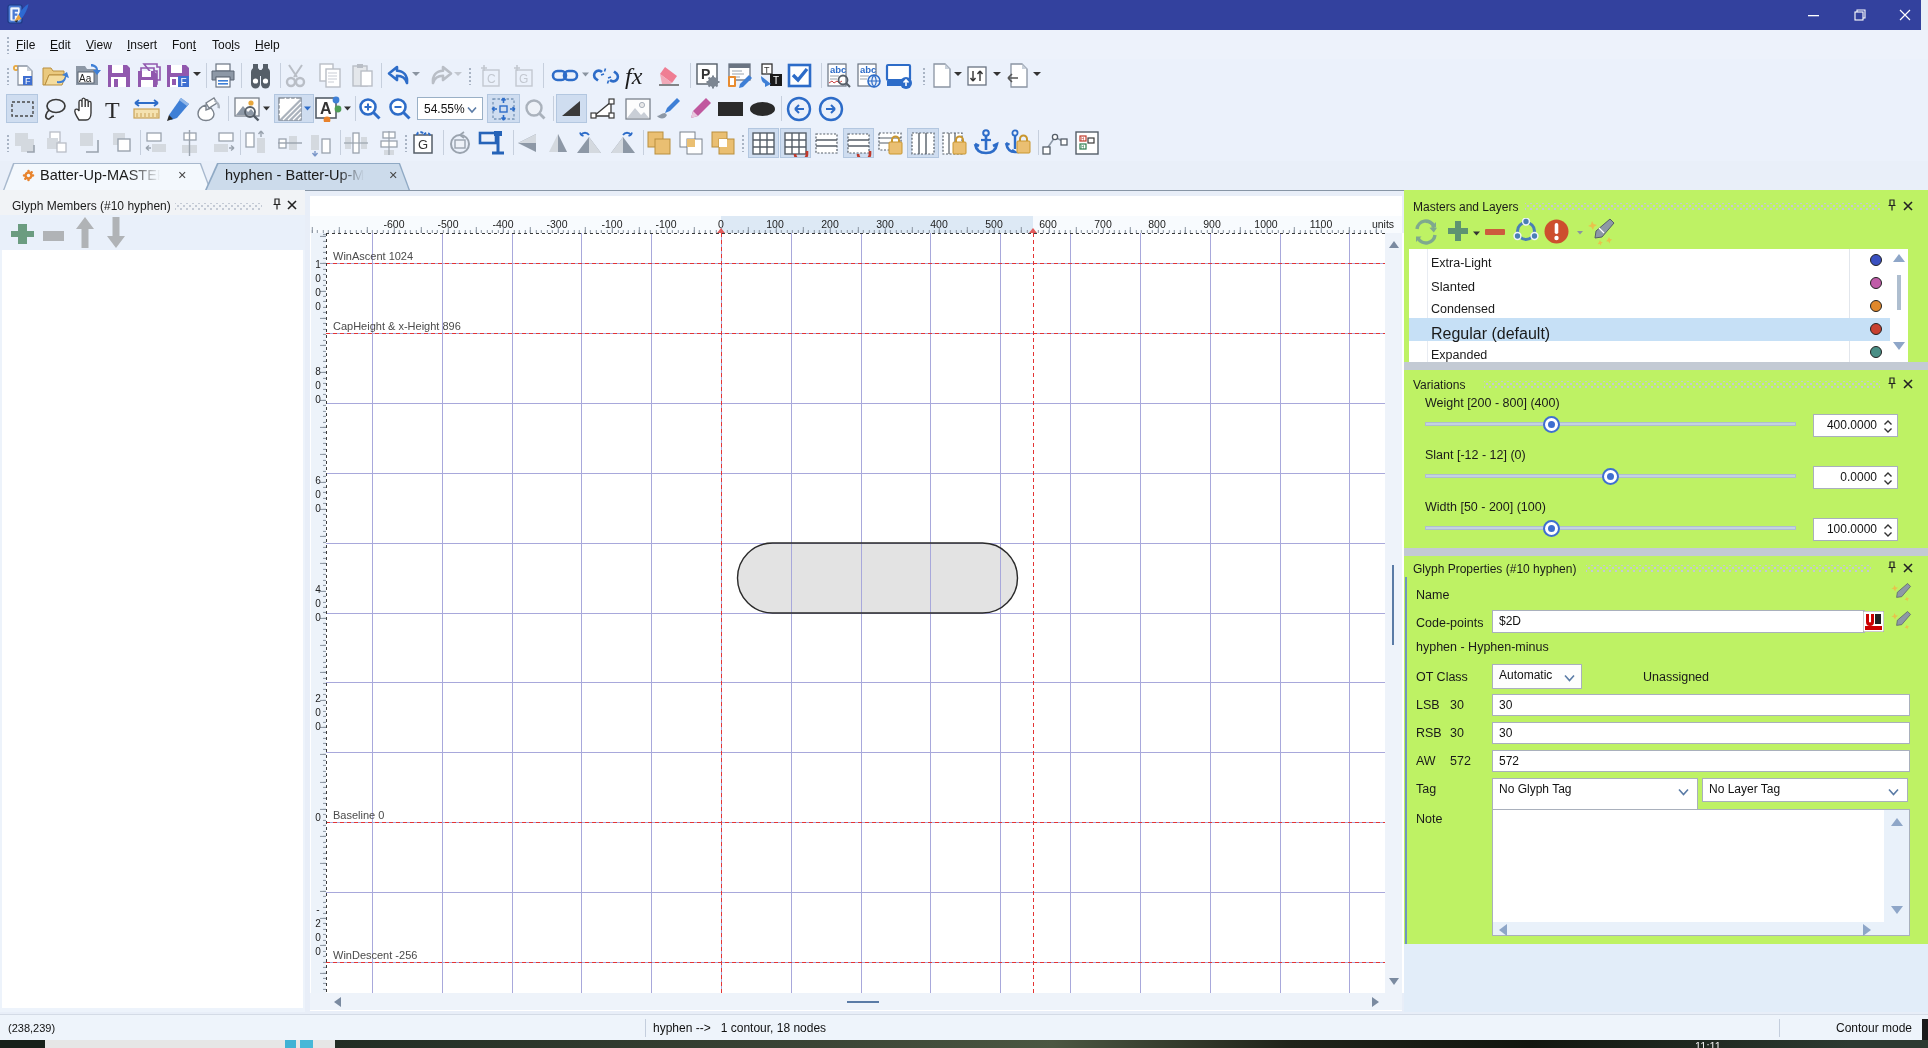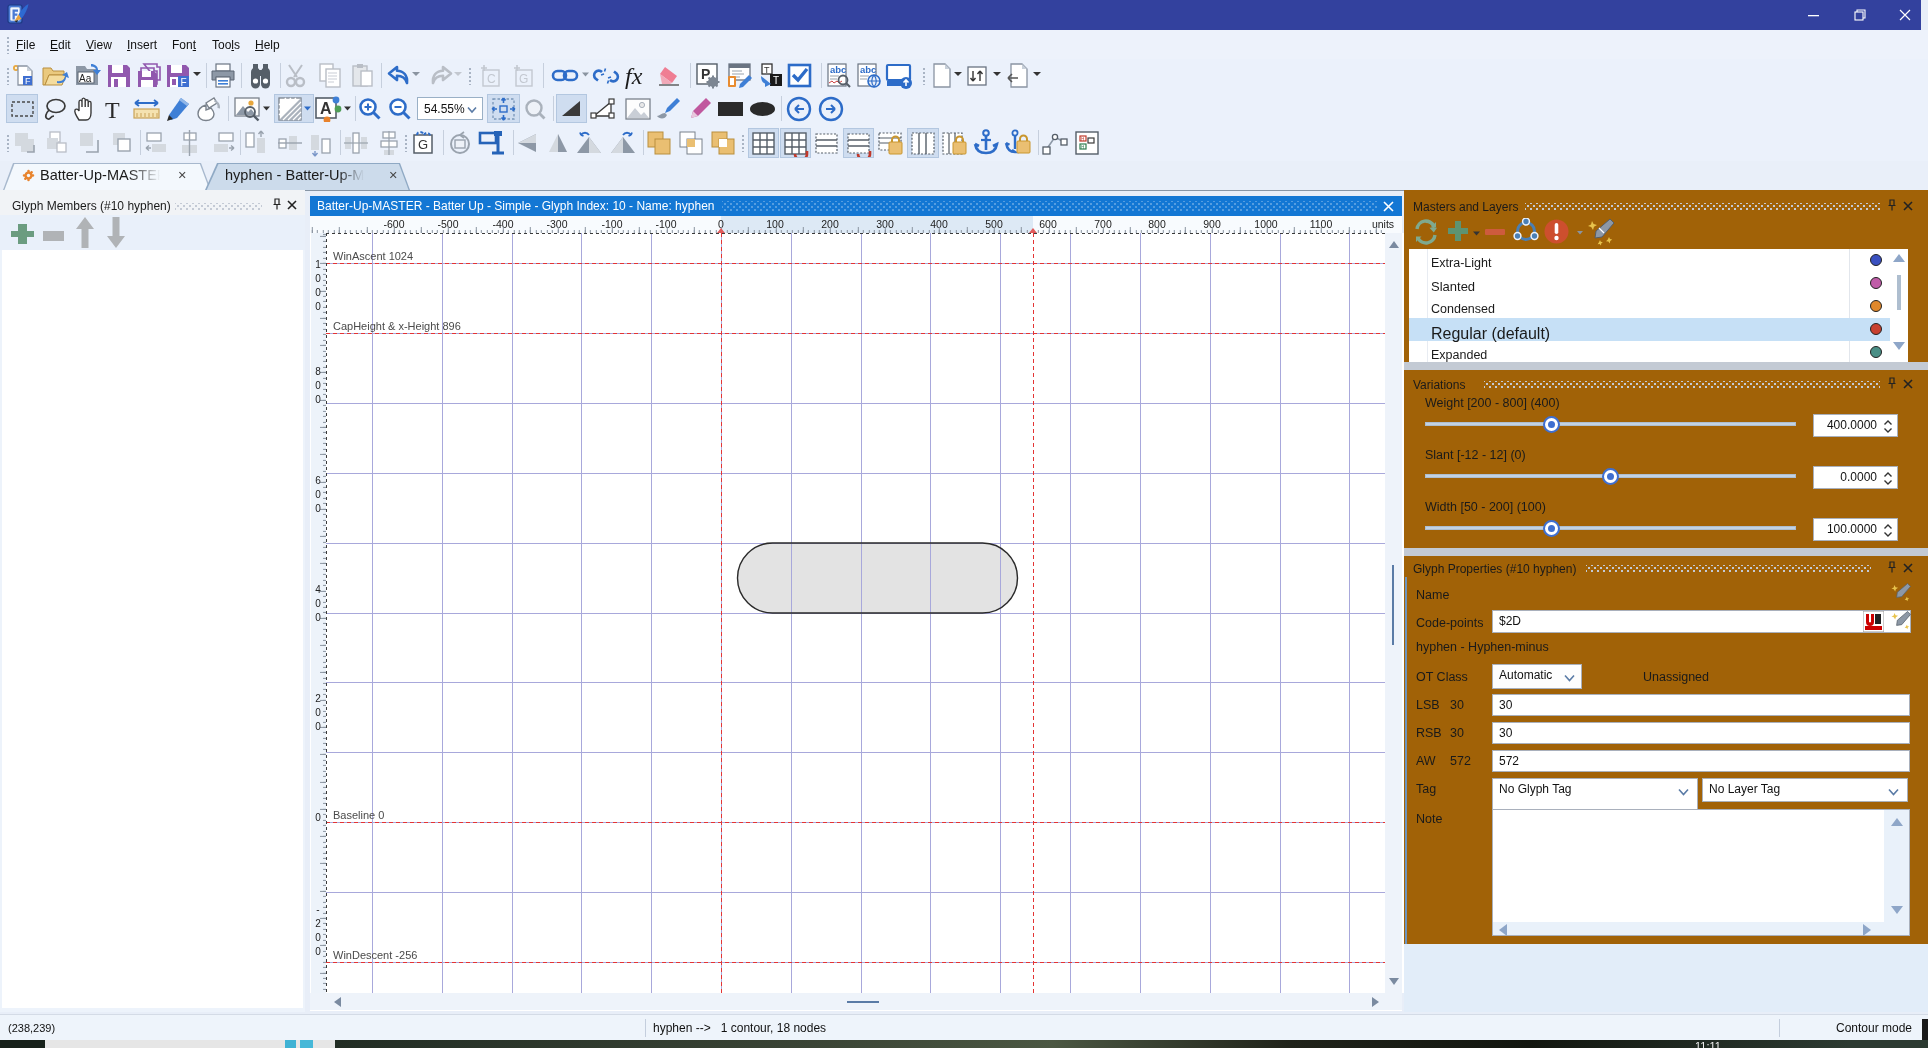--- a/index.html
+++ b/index.html
@@ -43,21 +43,21 @@
 .gridlayer { left:0; top:0; width:1059px; height:760px;
   background-image:
     repeating-linear-gradient(to right, transparent 0 45.9px, #a8a8db 45.9px 46.9px, transparent 46.9px 69.82px),
     repeating-linear-gradient(to bottom, transparent 0 30.44px, #a8a8db 30.44px 31.44px, transparent 31.44px 69.82px); }
 .reddashH { height:1px; background-image:repeating-linear-gradient(to right, #e43434 0 4px, transparent 4px 7px); }
 .reddashV { width:1px; background-image:repeating-linear-gradient(to bottom, #e43434 0 4px, transparent 4px 7px); }
 .blkdashV { width:1px; background-image:repeating-linear-gradient(to bottom, #3a3a3a 0 3px, transparent 3px 6px); }
 .blkdashH { height:1px; background-image:repeating-linear-gradient(to right, #3a3a3a 0 3px, transparent 3px 6px); }
 .canlabel { position:absolute; font-size:11px; color:#4a4a4a; }
 
-#rightpanel { left:1404px; top:190px; width:524px; height:822px; background:#a16207; font-size:12.5px; color:#1a1a1a; }
+#rightpanel { left:1404px; top:190px; width:524px; height:822px; background:#bef264; font-size:12.5px; color:#1a1a1a; }
 .field { position:absolute; background:#fff; border:1px solid #a9b0bc; font-size:12px; color:#111; }
 .field span { position:absolute; left:6px; top:3px; }
 
 #statusbar { left:0; top:1014px; width:1928px; height:26px; background:#eef4fb; border-top:1px solid #d4dbe6; font-size:12px; color:#111; }
 #taskbar { left:0; top:1040px; width:1544px; height:8px; background:#3b82f6; }
 .tri { width:0; height:0; position:absolute; }
 </style>
 </head>
 <body>
 
@@ -656,27 +656,20 @@
   <svg class="abs" style="left:76px;top:27px" width="18" height="31" viewBox="0 0 18 31">
       <path d="M9 0l9 12h-5.5v19h-7V12H0z" fill="#b0b3b6"></path>
     </svg>
   <svg class="abs" style="left:107px;top:27px" width="18" height="31" viewBox="0 0 18 31">
       <path d="M9 31l9-12h-5.5V0h-7v19H0z" fill="#b0b3b6"></path>
     </svg>
   <div class="abs" id="leftwhite"></div>
 </div>
 
 <div class="abs" id="docwin">
-  <div class="abs" id="doctitle">
-    <span class="abs" style="left:7px;top:3px">Batter-Up-MASTER - Batter Up - Simple - Glyph Index: 10 - Name: hyphen</span>
-    <svg class="abs" style="right:8px;top:5px" width="11" height="11" viewBox="0 0 11 11">
-        <path d="M1 1l9 9M10 1l-9 9" stroke="#fff" stroke-width="1.6"></path>
-      </svg>
-    <div class="abs" style="left:412px;top:5px;width:655px;height:10px;background-image:radial-gradient(circle, rgba(255,255,255,0.28) 0.9px, transparent 1.1px), radial-gradient(circle, rgba(255,255,255,0.28) 0.9px, transparent 1.1px); background-size:6px 6px; background-position:0 0, 3px 3px"></div>
-  </div>
   <div class="abs" id="ruler">
     <div class="abs" style="left:411px;top:0;width:312px;height:17px;background:#dde9f5"></div>
     <span class="rnum" style="left:84px">-600</span>
       <span class="rnum" style="left:138px">-500</span>
     <span class="rnum" style="left:193px">-400</span>
       <span class="rnum" style="left:247px">-300</span>
     <span class="rnum" style="left:302px">-100</span>
       <span class="rnum" style="left:356px">-100</span>
     <span class="rnum" style="left:411px">0</span>
       <span class="rnum" style="left:465px">100</span>
@@ -860,21 +853,21 @@
     </svg>
   <svg class="abs" style="left:498px;top:372px" width="12" height="12" viewBox="0 0 12 12">
       <path d="M2 2l8 8M10 2l-8 8" stroke="#222" stroke-width="1.6"></path>
     </svg>
   <span class="abs" style="left:12px;top:398px">Name</span>
   <svg class="abs" style="left:486px;top:392px" width="22" height="22" viewBox="0 0 30 30">
     <path d="M10 14L24 2l4 4L16 20l-7 1z" fill="#8d98a6" stroke="#555e68" stroke-width="1"></path>
     <path d="M6 4l1.6 3L11 8l-3 1.8L7 13l-1.8-3L2 9l3-1.6zM23 20l1 2 2.2.6-2 1.4-.4 2.4-1.4-2-2.4-.2 1.8-1.6z" fill="#e8c34c"></path>
   </svg>
   <span class="abs" style="left:12px;top:426px">Code-points</span>
-  <div class="abs field" style="left:88px;top:420px;width:419px;height:23px">
+  <div class="abs field" style="left:88px;top:420px;width:373px;height:23px">
       <span>$2D</span>
     </div>
   <svg class="abs" style="left:459px;top:421px" width="21" height="21" viewBox="0 0 21 21">
     <rect x="0" y="0" width="21" height="21" fill="#fff" stroke="#999"></rect>
     <path d="M3 3v8a4 4 0 008 0V3h-3v8a1.5 1.5 0 01-2 0V3z" fill="#c00"></path>
     <rect x="12" y="3" width="6" height="10" fill="#222"></rect>
     <rect x="2" y="15" width="17" height="4" fill="#c00"></rect>
   </svg>
   <svg class="abs" style="left:486px;top:420px" width="22" height="22" viewBox="0 0 30 30">
     <path d="M10 14L24 2l4 4L16 20l-7 1z" fill="#8d98a6" stroke="#555e68" stroke-width="1"></path>

